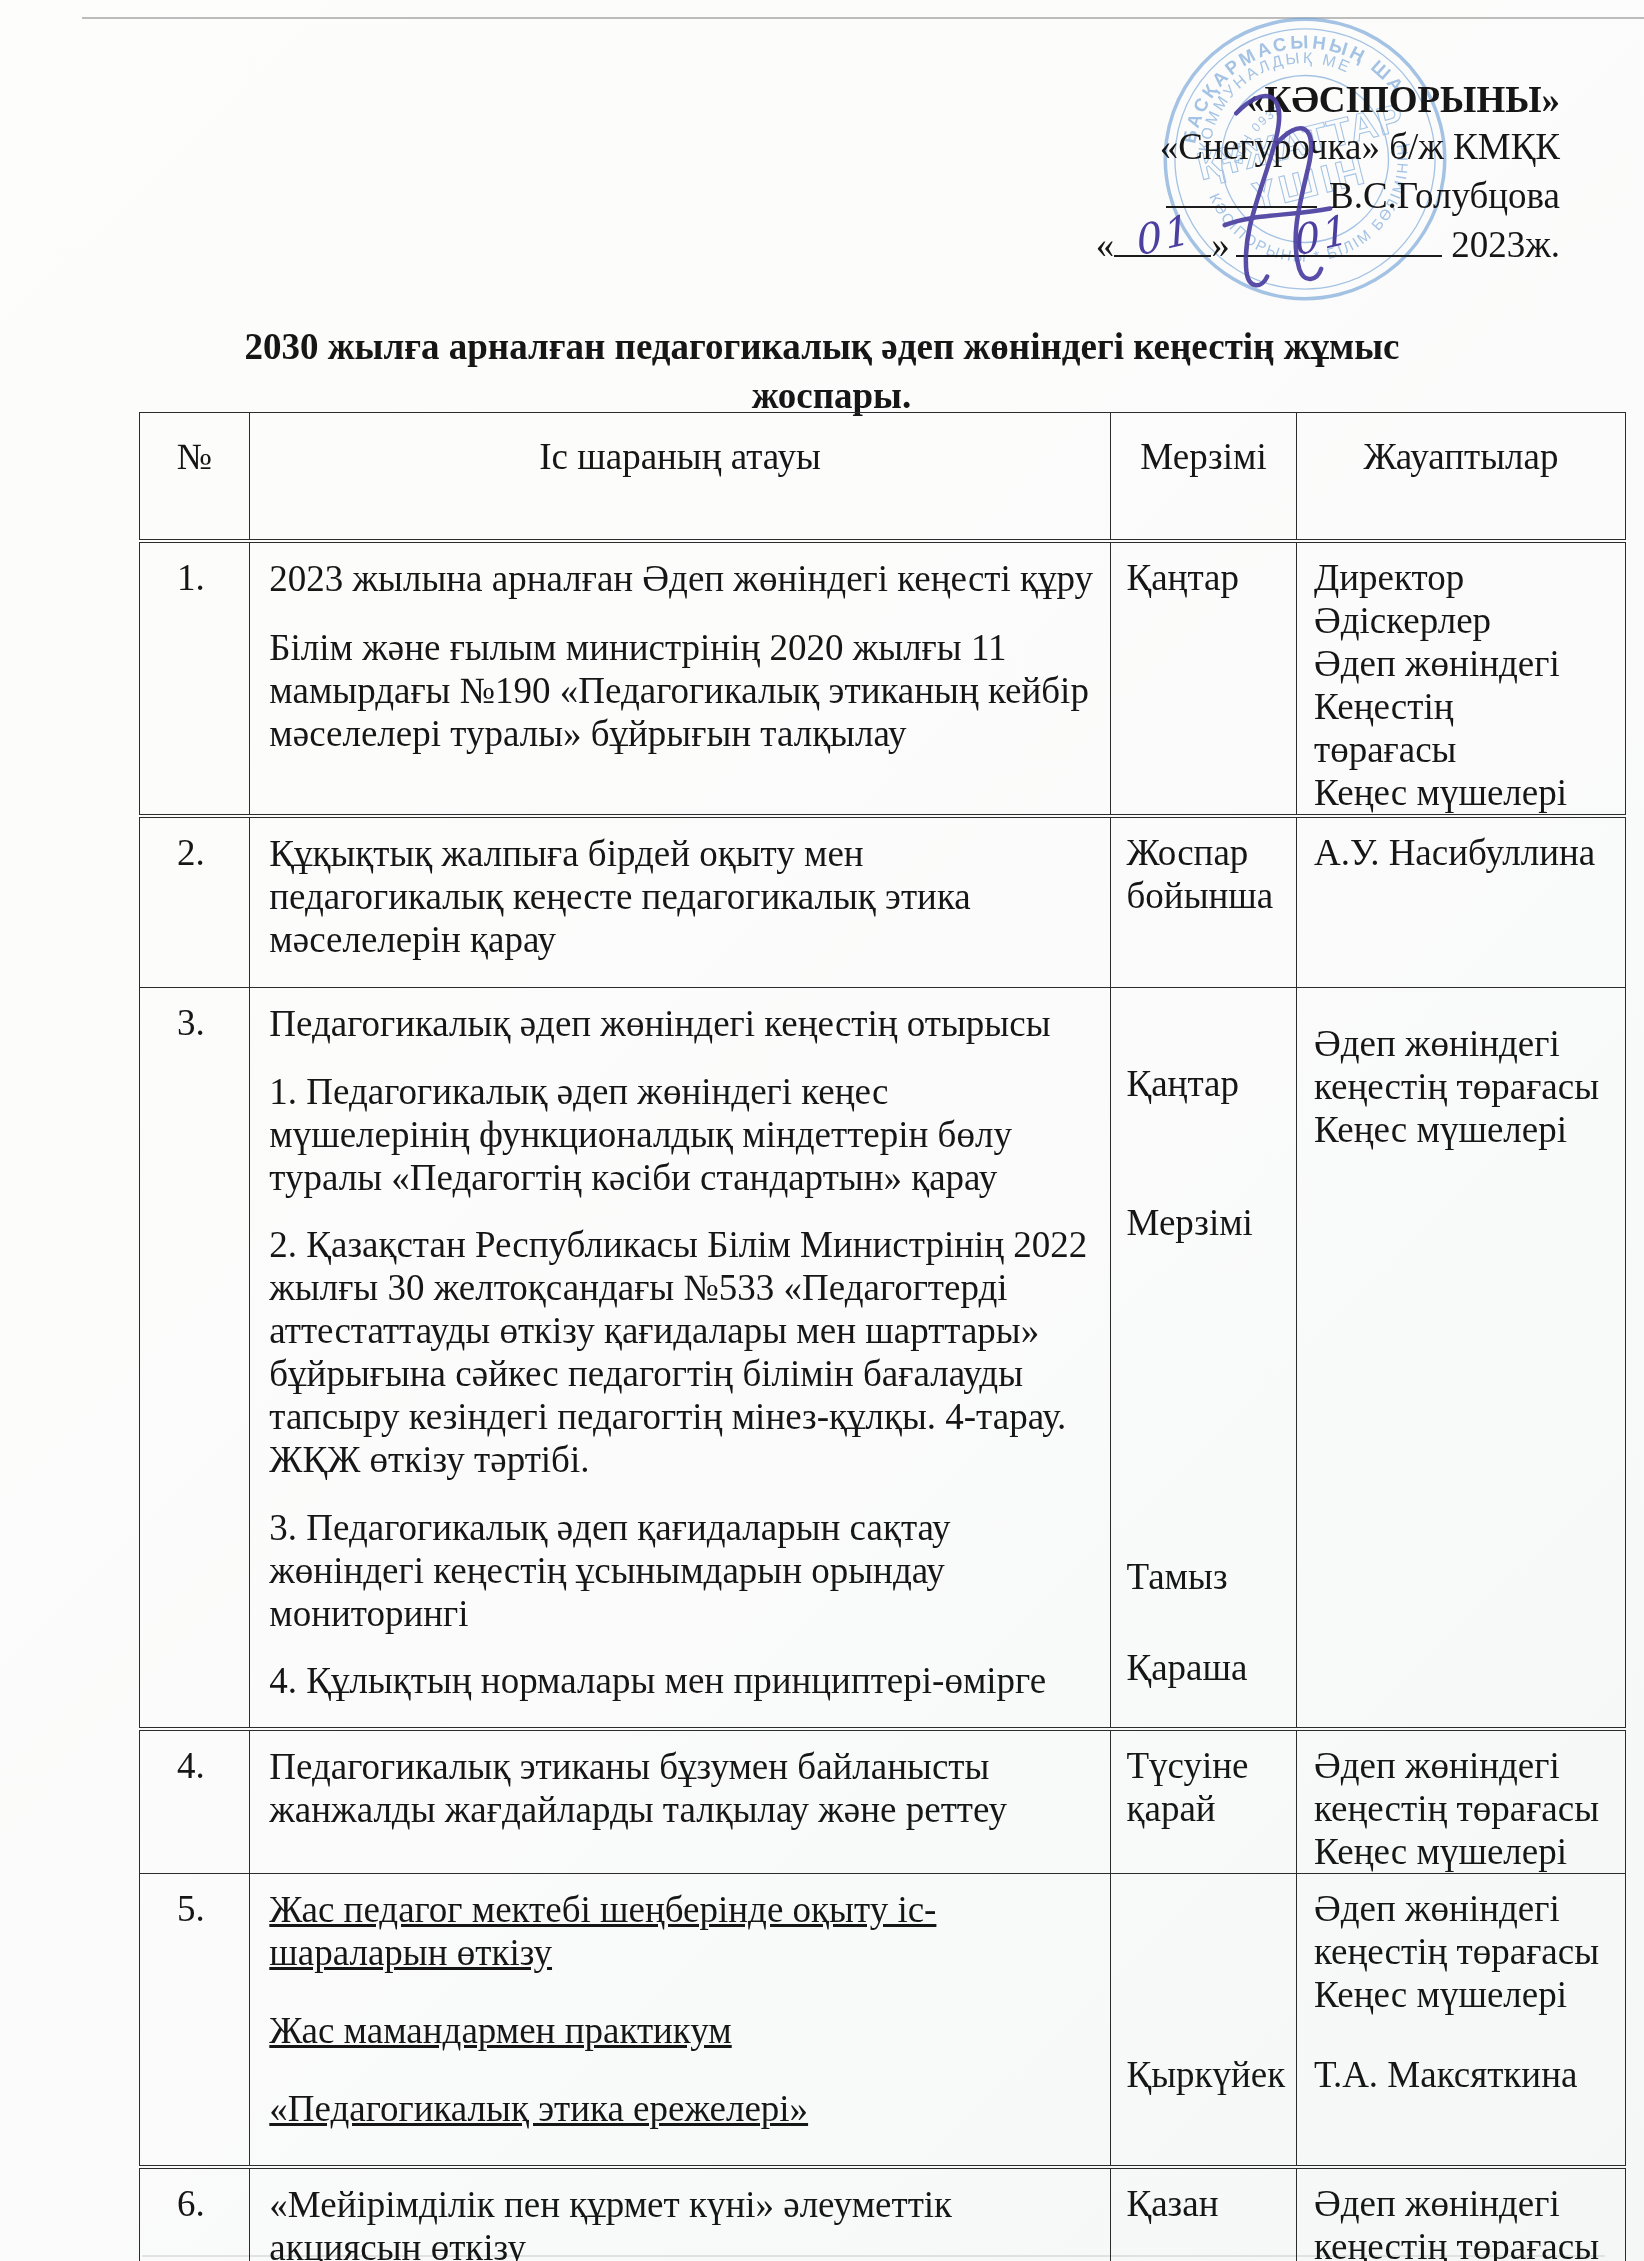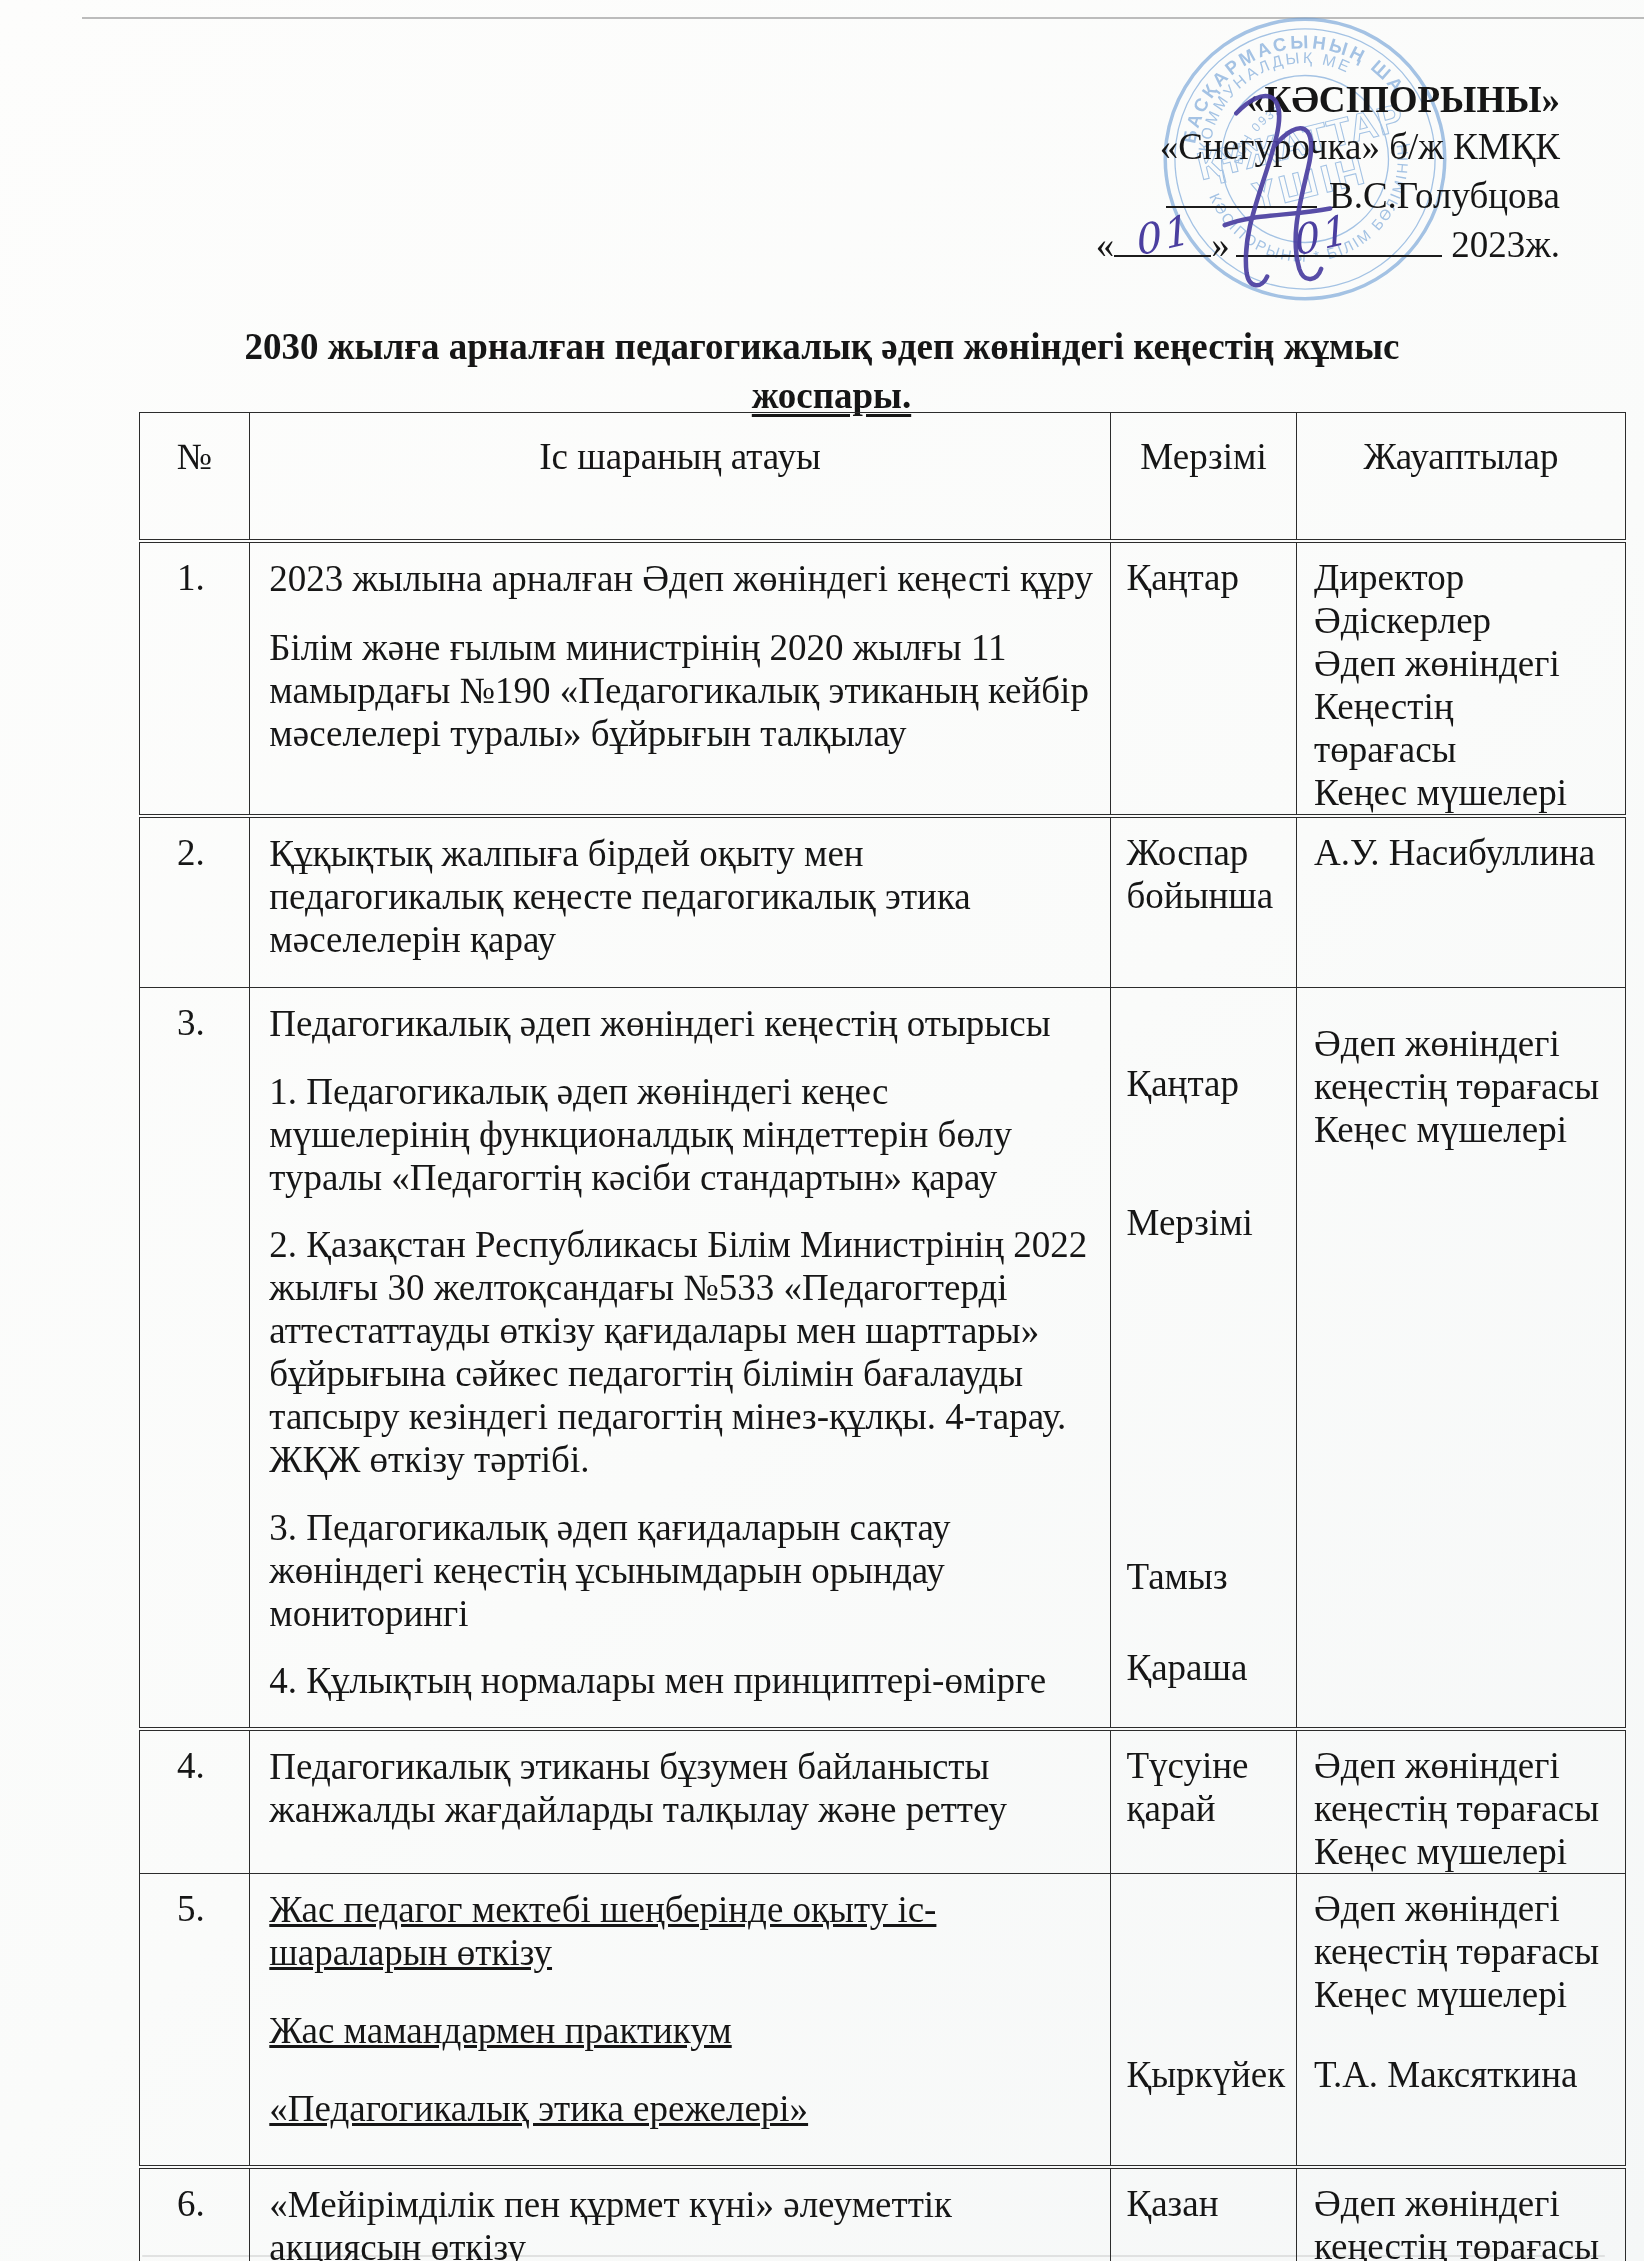--- a/index.html
+++ b/index.html
@@ -51,21 +51,21 @@
   .date-blank-2 .hw{left:58px;}
   .signature-svg{
     position:absolute;top:76px;right:301px;width:135px;height:225px;z-index:3;pointer-events:none;
   }
 
   
   .doc-title{
     position:absolute;top:322px;left:0;width:100%;z-index:2;
     text-align:center;font-weight:bold;font-size:37px;line-height:49px;
   }
-  .doc-title .u{text-decoration:underline;text-underline-offset:6.4px;text-decoration-thickness:2.6px;padding-left:19px;}
+  .doc-title .u{text-underline-offset:6.4px;text-decoration-thickness:2.6px;padding-left:19px;}
 
   
   table.plan{
     position:absolute;left:139px;top:412px;z-index:2;
     width:1484px;border-collapse:collapse;table-layout:fixed;
     font-size:37px;line-height:43px;
   }
   table.plan td{
     border:1.9px solid #2c2c2c;vertical-align:top;
     overflow:hidden;

